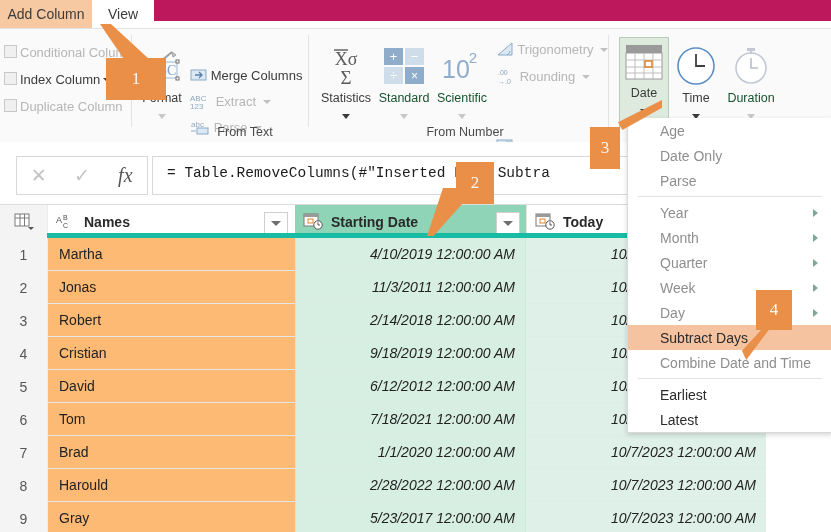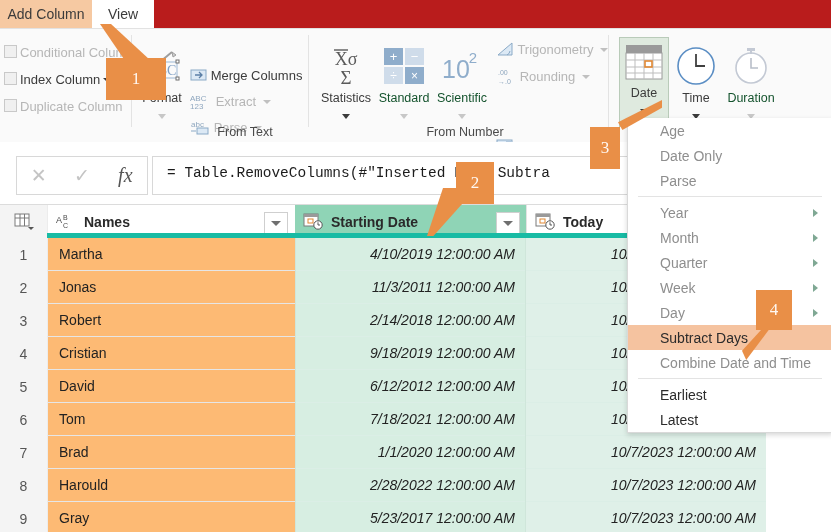--- a/index.html
+++ b/index.html
@@ -6,21 +6,21 @@
   body{
     width:831px;height:532px;
     background:#ffffff;
     font-family:"Liberation Sans", sans-serif;
     overflow:hidden;position:relative;
     -webkit-font-smoothing:antialiased;
   }
   #app{position:absolute;inset:0;}
 
   
-  .tabstrip{position:absolute;left:0;top:0;width:831px;height:29px;background:#b91c1c;}
+  .tabstrip{position:absolute;left:0;top:0;width:831px;height:21px;background:#be185d;}
   .tab{position:absolute;top:0;height:29px;line-height:29px;font-size:14px;color:#3b3b3b;text-align:center;}
   .tab-add{left:0;width:92px;background:#f6c9a2;}
   .tab-view{left:92px;width:62px;background:#ffffff;}
   .tabline{position:absolute;left:0;top:28px;width:831px;height:1px;background:#e2e2e2;}
 
   
   .ribbon{position:absolute;left:0;top:29px;width:831px;height:113px;background:#fafafa;border-bottom:1px solid #d6d6d6;}
   .ribbon-inner{position:absolute;inset:0;}
   .grp-sep{position:absolute;top:6px;width:1px;height:92px;background:#e3e3e3;}
   .grp-label{position:absolute;bottom:3px;font-size:12.5px;color:#4a4a4a;text-align:center;}

